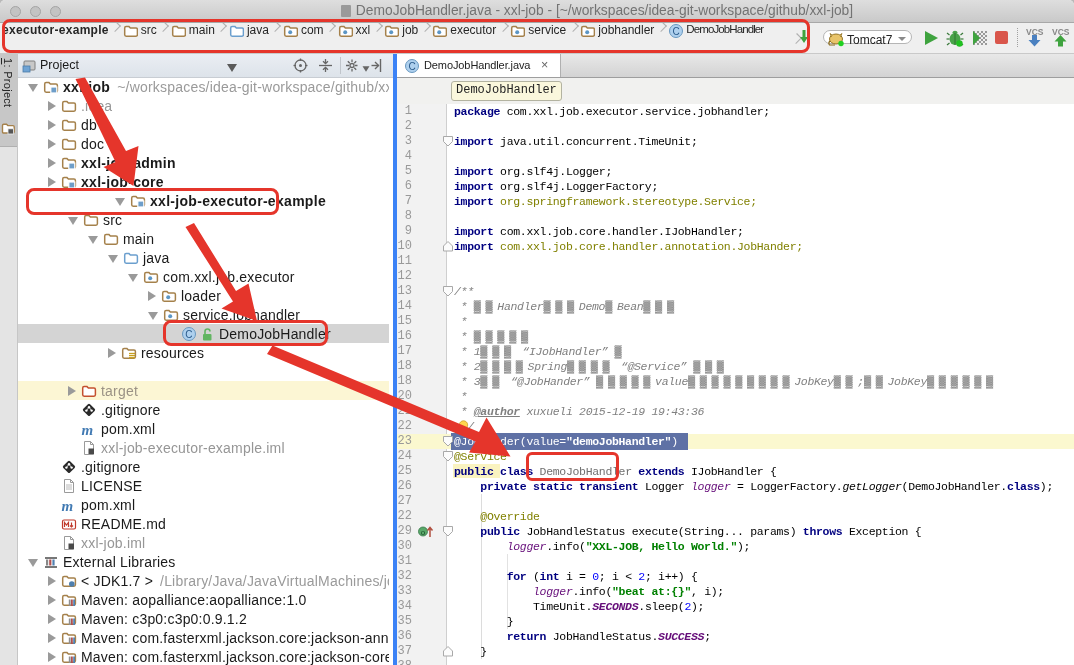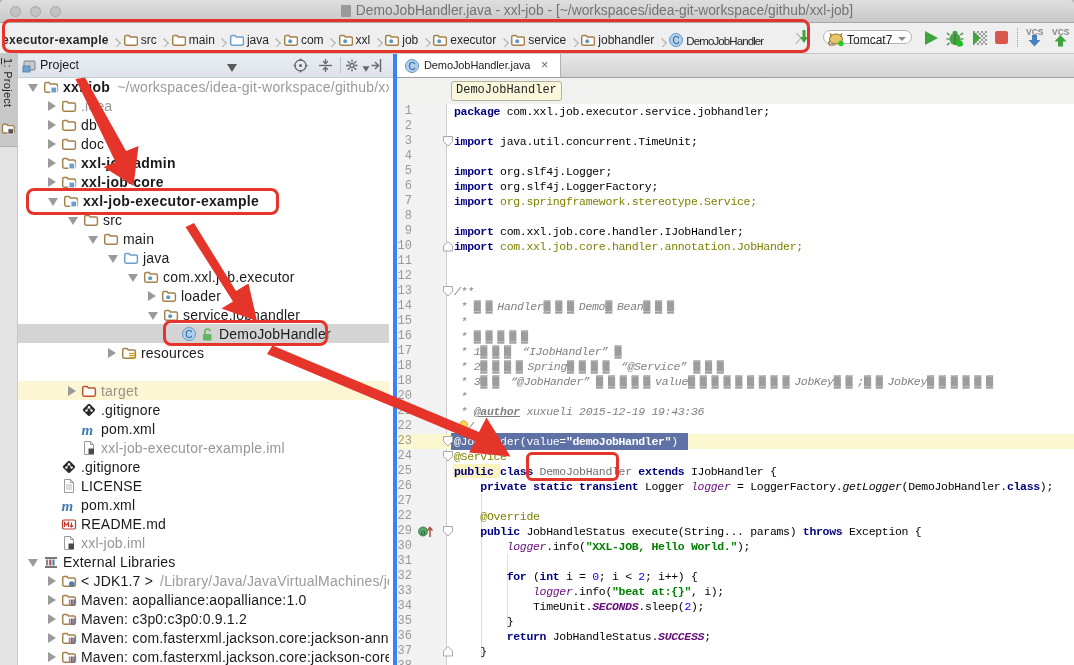--- a/index.html
+++ b/index.html
@@ -3,21 +3,21 @@
 html,body{margin:0;padding:0;}
 body{width:1074px;height:665px;overflow:hidden;background:#b9b9b9;font-family:"Liberation Sans",sans-serif;}
 #win{position:absolute;left:0;top:0;width:1074px;height:665px;background:#ececec;border-radius:5px 5px 0 0;overflow:hidden;}
 
 #titlebar{position:absolute;left:0;top:0;width:1074px;height:22px;background:linear-gradient(#dedede,#c9c9c9);border-bottom:1px solid #a8a8a8;border-radius:5px 5px 0 0;}
 .tl{position:absolute;top:5.5px;width:11px;height:11px;border-radius:50%;background:#c3c3c3;border:0.5px solid #a5a5a5;box-sizing:border-box;}
 #title{position:absolute;top:2.5px;left:60px;width:100%;text-align:center;font-size:13.8px;color:#737373;}
 #titleicon{display:inline-block;width:10px;height:12px;background:#9a9a9a;border-radius:1px;vertical-align:-2px;margin-right:5px;position:relative;}
 
 #navbar{position:absolute;left:0;top:23px;width:1074px;height:30px;background:#efefef;border-bottom:1px solid #c9c9c9;}
-#crumbs{position:absolute;left:2px;top:0;height:24px;width:786px;overflow:hidden;display:flex;align-items:flex-end;white-space:nowrap;}
+#crumbs{position:absolute;left:2px;top:0;height:24px;width:786px;overflow:hidden;display:flex;align-items:flex-start;white-space:nowrap;}
 .bc{font-size:12px;color:#262626;}
 .sep{width:6px;height:6px;border-right:1.4px solid #b0b0b0;border-top:1.4px solid #b0b0b0;transform:rotate(45deg) scale(1,1.2);display:inline-block;margin:0 3.5px;flex:0 0 auto;}
 .bi{width:15px;height:15px;margin-right:3px;flex:0 0 auto;}
 
 #tomcatbox{position:absolute;left:823px;top:30px;z-index:10;width:89px;height:14px;background:#fff;border:1px solid #b5b5b5;border-radius:9px;box-sizing:border-box;}
 #tomcatbox span{position:absolute;left:23px;top:1.5px;font-size:12px;color:#222;}
 .toolicon{position:absolute;top:29px;z-index:10;}
 
 #strip{position:absolute;left:0;top:54px;width:18px;height:611px;background:#e4e4e4;border-right:1px solid #c6c6c6;box-sizing:border-box;}
 #stripbtn{position:absolute;left:0;top:0;width:17px;height:92px;background:#c7c7c7;border-bottom:1px solid #b0b0b0;}
@@ -372,21 +372,21 @@
           </svg>
           <span class="txt"><span class="b">xxl-job-admin</span></span>
         </div>
 <div class="row " style="top:95px;padding-left:30px;">
           <span class="tri"></span>
           <svg class="ticon">
             <use href="#module"></use>
           </svg>
           <span class="txt"><span class="b">xxl-job-core</span></span>
         </div>
-<div class="row " style="top:114px;padding-left:30px;">
+<div class="row " style="top:114px;padding-left:15px;justify-content:center;">
           <span class="trid"></span>
           <svg class="ticon">
             <use href="#module"></use>
           </svg>
           <span class="txt"><span class="b">xxl-job-executor-example</span></span>
         </div>
 <div class="row " style="top:133px;padding-left:50px;">
           <span class="trid"></span>
           <svg class="ticon">
             <use href="#folder"></use>

